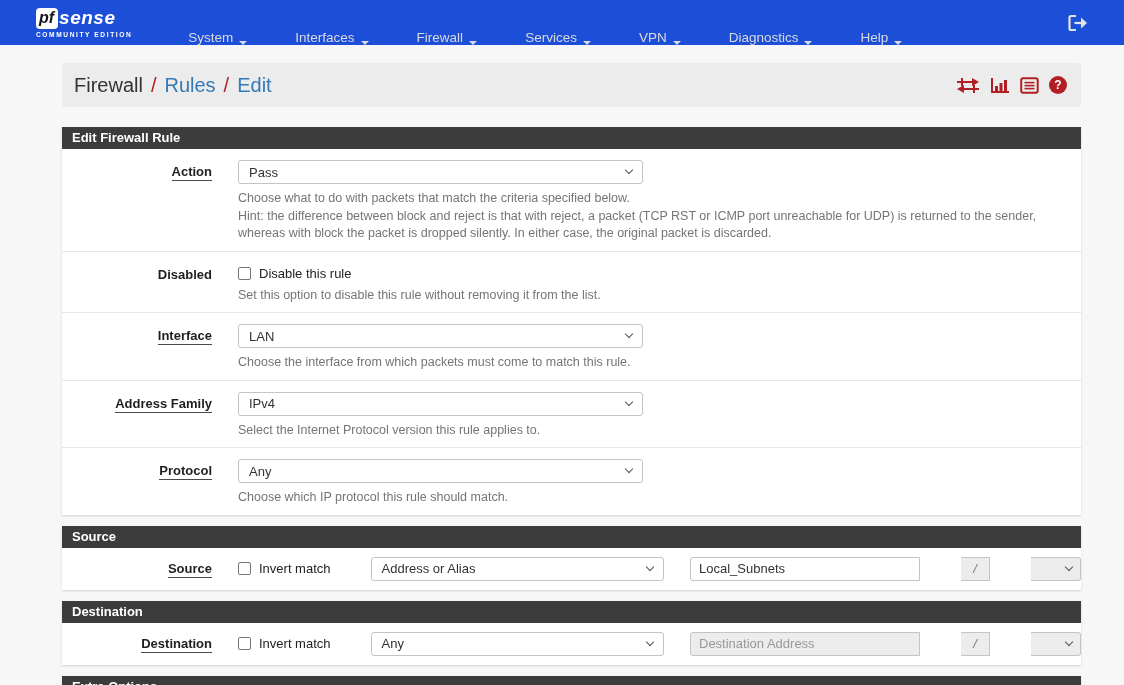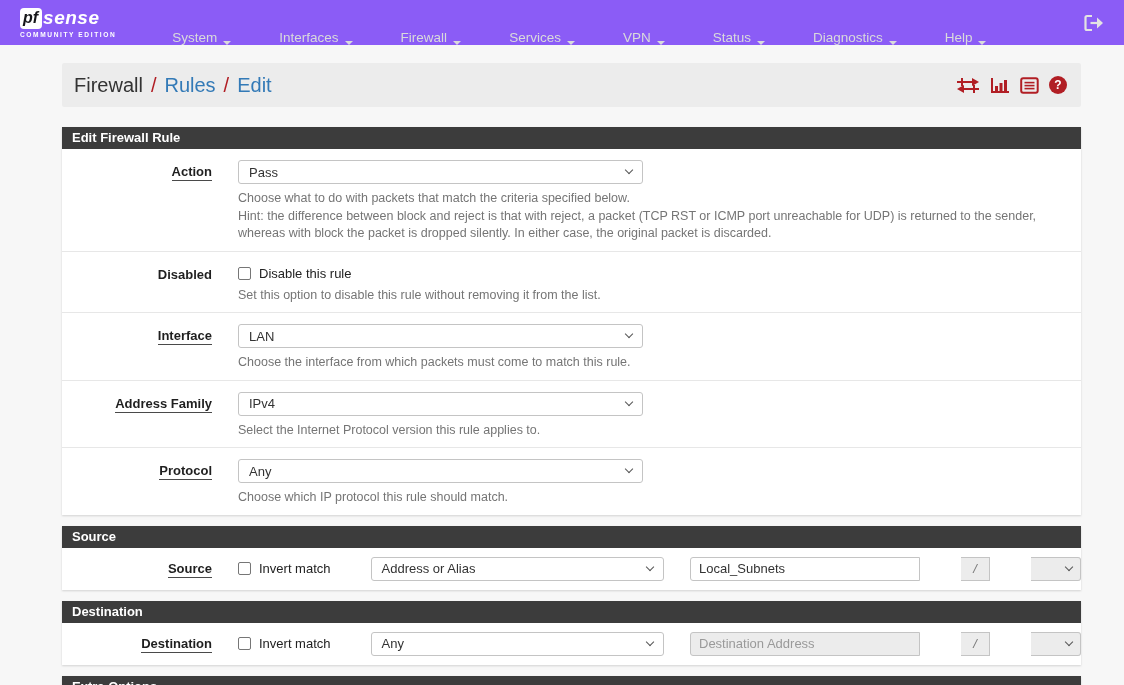--- a/index.html
+++ b/index.html
@@ -4,22 +4,22 @@
 <style>
   * { box-sizing: border-box; }
   html,body { margin:0; padding:0; }
   body {
     width:1124px; height:685px; overflow:hidden;
     background:#f7f7f7;
     font-family:"Liberation Sans", sans-serif;
   }
   
   .navbar {
-    height:45px; background:#8b5cf6; display:flex; align-items:center;
-    padding:0 20px; width:100%;
+    height:45px; background:#1d4ed8; display:flex; align-items:center;
+    padding:0 36px; width:100%;
   }
   .brand { display:flex; flex-direction:column; justify-content:center; cursor:pointer; }
   .brand-top { display:flex; align-items:center; }
   .pf-box {
     background:#fff; color:#16161a; font-weight:bold; font-style:italic;
     font-size:16px; padding:2px 4px 3px 3px; border-radius:4px; line-height:1;
   }
   .sense { color:#fff; font-weight:bold; font-style:italic; font-size:19px; letter-spacing:.5px; margin-left:1px;text-align:center; }
   .edition { color:#fff; font-size:6.6px; font-weight:bold; letter-spacing:1.6px; margin-top:2px; }
   .nav-menu { list-style:none; display:flex; margin:0 0 0 32px; padding:0; }
@@ -122,24 +122,20 @@
     <li>
         <span>Firewall</span>
         <span class="caret"></span>
       </li>
     <li>
         <span>Services</span>
         <span class="caret"></span>
       </li>
     <li>
         <span>VPN</span>
-        <span class="caret"></span>
-      </li>
-    <li>
-        <span>Status</span>
         <span class="caret"></span>
       </li>
     <li>
         <span>Diagnostics</span>
         <span class="caret"></span>
       </li>
     <li>
         <span>Help</span>
         <span class="caret"></span>
       </li>

